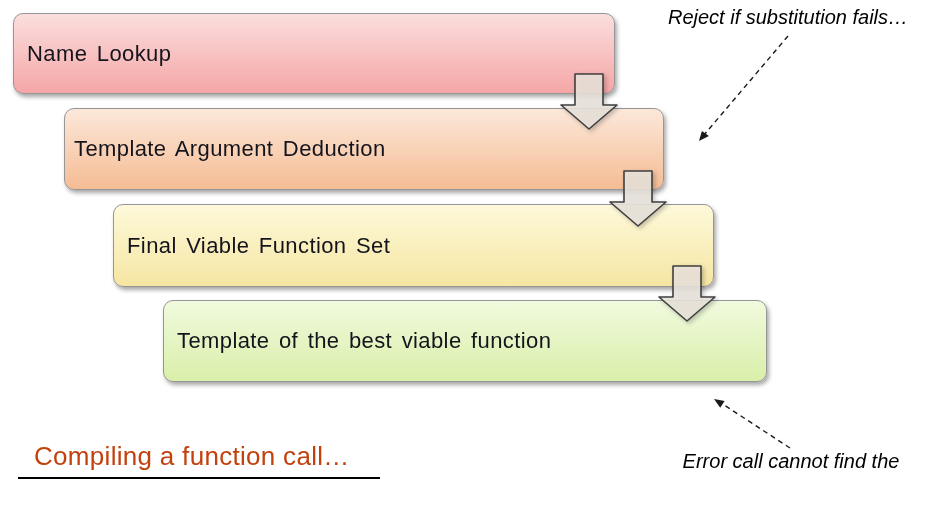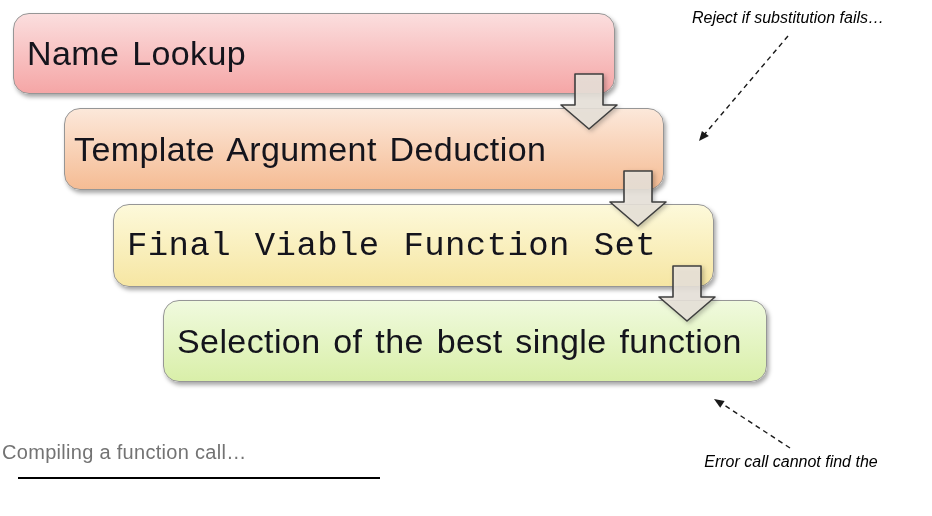--- a/index.html
+++ b/index.html
@@ -6,27 +6,27 @@
   #canvas{
     position:relative;
     width:932px;height:516px;
     background:#ffffff;
     font-family:"Liberation Sans",sans-serif;
     overflow:hidden;
   }
   .box{
     position:absolute;
     border:1px solid #969696;
-    border-radius:16px;
+    border-radius:10px;
     box-shadow:2px 3px 4px rgba(0,0,0,0.35);
     display:flex;
     align-items:center;
     padding-left:13px;
     box-sizing:border-box;
-    font-size:34px;
+    font-size:22px;
     letter-spacing:0.4px;
     word-spacing:3px;
     color:#14141c;
     z-index:1;
   }
   .box-1{left:13px;top:13px;width:602px;height:81px;}
   .box-2{left:64px;top:108px;width:600px;height:82px;}
   .box-3{left:113px;top:204px;width:601px;height:83px;}
   .box-4{left:163px;top:300px;width:604px;height:82px;}
   .block-arrow{
@@ -38,34 +38,34 @@
   .block-arrow-1{left:559px;top:73px;}
   .block-arrow-2{left:608px;top:170px;}
   .block-arrow-3{left:657px;top:265px;}
   #connector-overlay{
     position:absolute;left:0;top:0;width:932px;height:516px;
     z-index:3;pointer-events:none;
   }
   .note{
     position:absolute;
     font-style:italic;
-    font-size:16px;
+    font-size:20px;
     line-height:25px;
     color:#000000;
     text-align:center;
     z-index:4;
   }
   .note-reject{left:652px;top:5px;width:272px;}
   .note-error{left:650px;top:449px;width:282px;}
   .caption{
     position:absolute;
-    left:2px;top:441px;
-    font-size:20px;
+    left:34px;top:441px;
+    font-size:26px;
     letter-spacing:0.3px;
-    color:#737373;
+    color:#c2410c;
     z-index:4;
   }
   .caption-rule{
     position:absolute;
     left:18px;top:477px;
     width:362px;height:2px;
     background:#000000;
     z-index:4;
   }
 </style>
@@ -73,25 +73,25 @@
 <body>
 
 <div id="canvas">
 
   <div class="box box-1" style="background: linear-gradient(rgb(251, 222, 222), rgb(245, 166, 166)); border-color: rgb(150, 150, 150); color: rgb(20, 20, 28);">
     <span>Name Lookup</span>
   </div>
   <div class="box box-2" style="background: linear-gradient(rgb(252, 232, 218), rgb(245, 188, 148)); border-color: rgb(150, 150, 150); color: rgb(20, 20, 28); padding-left: 9px;">
     <span>Template Argument Deduction</span>
   </div>
-  <div class="box box-3" style="background: linear-gradient(rgb(253, 249, 218), rgb(246, 230, 163)); border-color: rgb(150, 150, 150); color: rgb(20, 20, 28); font-family: Liberation Mono, monospace;">
+  <div class="box box-3" style="background: linear-gradient(rgb(253, 249, 218), rgb(246, 230, 163)); border-color: rgb(150, 150, 150); color: rgb(20, 20, 28);">
     <span>Final Viable Function Set</span>
   </div>
   <div class="box box-4" style="background: linear-gradient(rgb(240, 250, 222), rgb(217, 239, 169)); border-color: rgb(150, 150, 150); color: rgb(20, 20, 28);">
-    <span>Selection of the best single function</span>
+    <span>Template of the best viable function</span>
   </div>
 
   <svg class="block-arrow block-arrow-1" viewBox="0 0 60 58">
     <polygon class="block-arrow-shape" points="16,1 44,1 44,32 58,32 30,56 2,32 16,32" fill-opacity="0.88" stroke-width="1.6" stroke-linejoin="round" fill="#eae5dd" stroke="#3f3f3f"></polygon>
   </svg>
   <svg class="block-arrow block-arrow-2" viewBox="0 0 60 58">
     <polygon class="block-arrow-shape" points="16,1 44,1 44,32 58,32 30,56 2,32 16,32" fill-opacity="0.88" stroke-width="1.6" stroke-linejoin="round" fill="#eae5dd" stroke="#3f3f3f"></polygon>
   </svg>
   <svg class="block-arrow block-arrow-3" viewBox="0 0 60 58">
     <polygon class="block-arrow-shape" points="16,1 44,1 44,32 58,32 30,56 2,32 16,32" fill-opacity="0.88" stroke-width="1.6" stroke-linejoin="round" fill="#eae5dd" stroke="#3f3f3f"></polygon>

